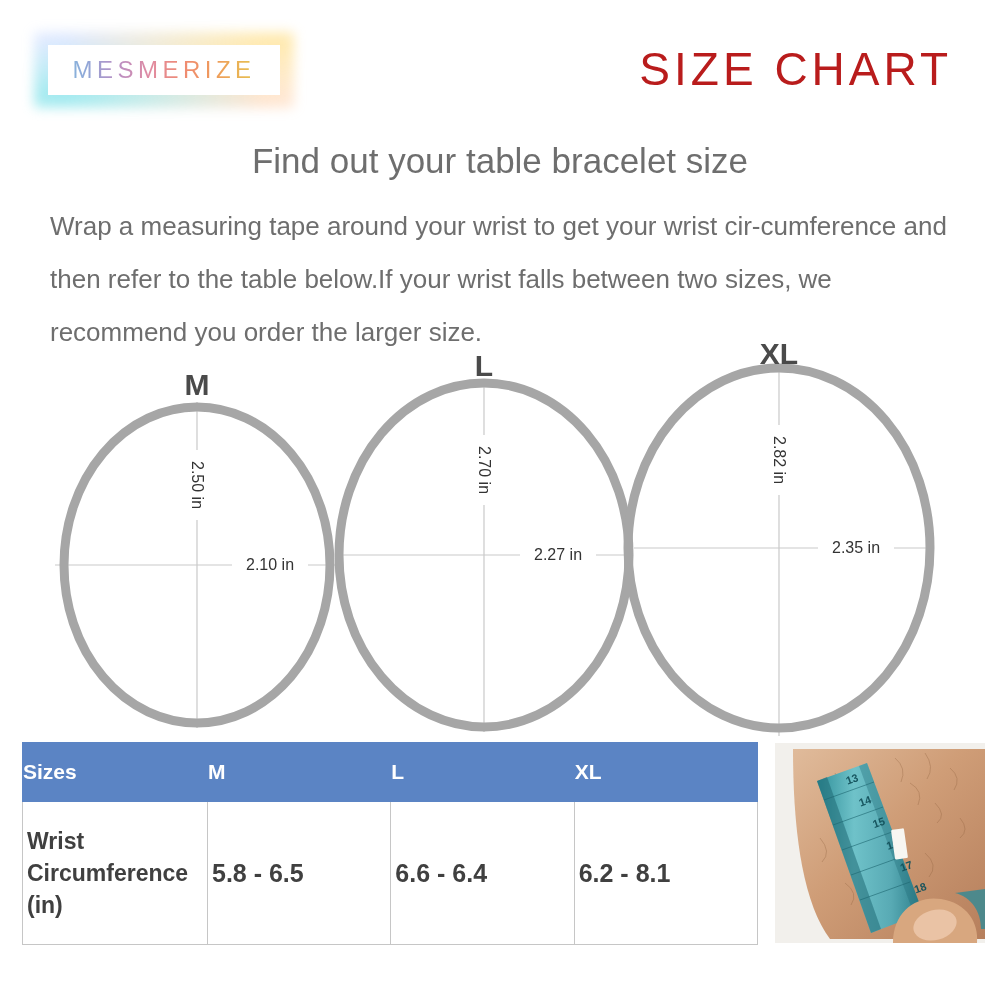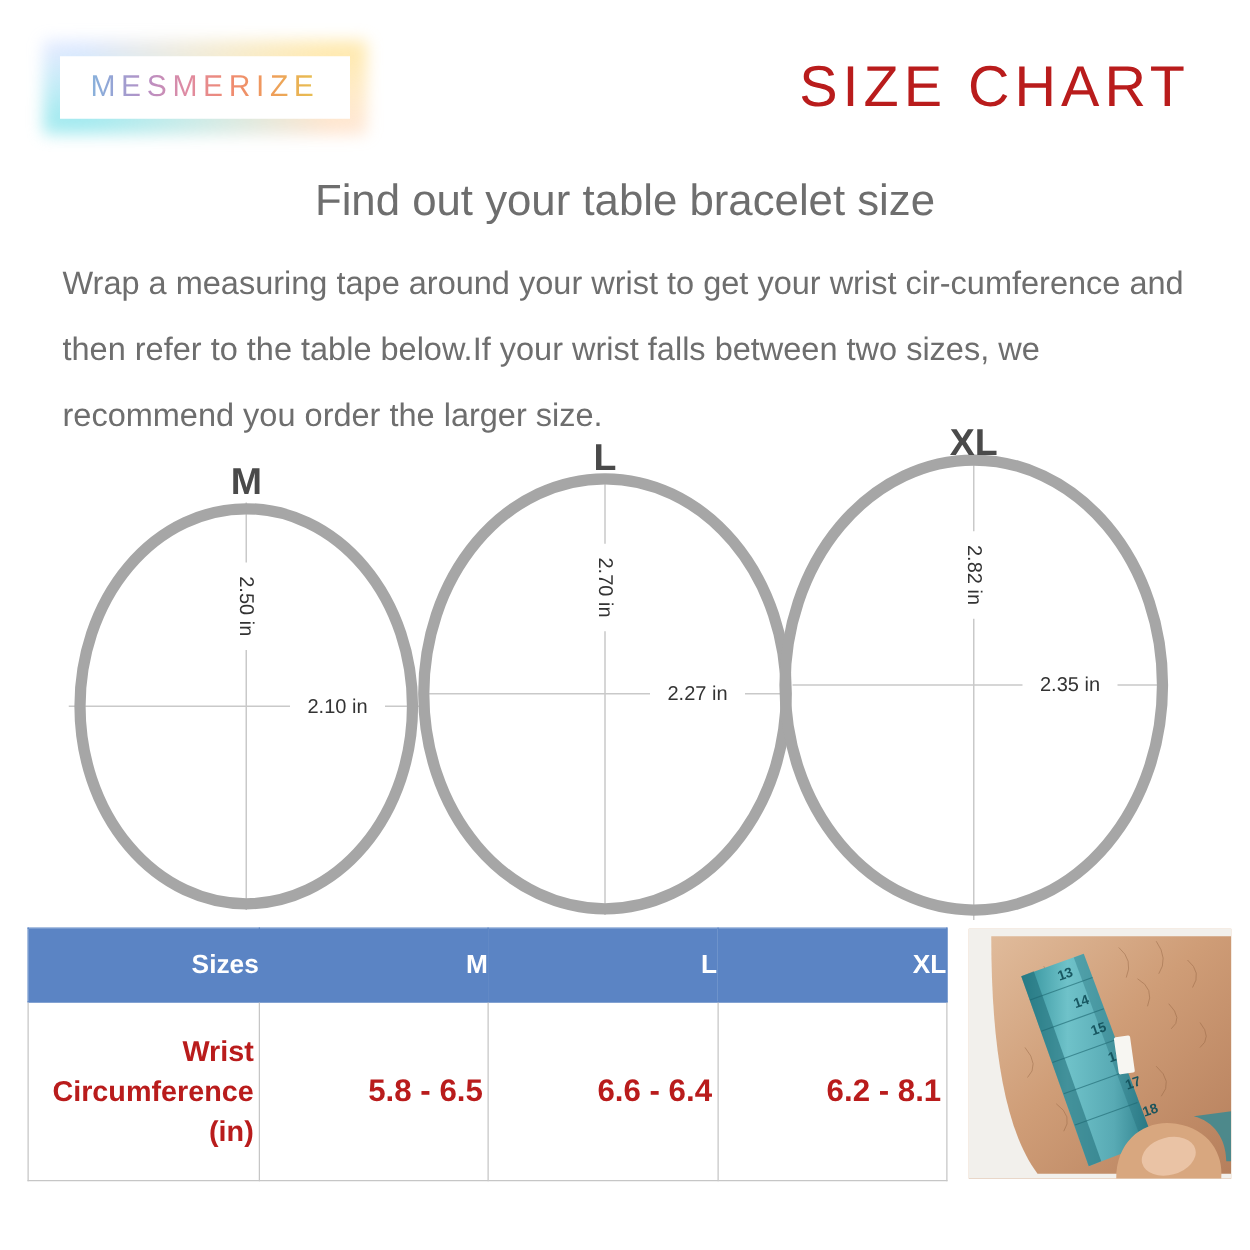--- a/index.html
+++ b/index.html
@@ -121,39 +121,39 @@
   #size-table {
     position: absolute;
     left: 22px;
     top: 742px;
     width: 736px;
     border-collapse: collapse;
     table-layout: fixed;
   }
   #size-table th, #size-table td {
     border: 1px solid #c6c6c6;
-    text-align: right;
+    text-align: left;
     vertical-align: middle;
     margin-top: 20px;
   }
   #size-table thead th {
     background: #5b84c4;
     border-color: #5b84c4;
     color: #ffffff;
     font-size: 21px;
     font-weight: bold;
     height: 58px;
     padding: 0;
   }
   #size-table thead th.col-first { width: 184px; }
   #size-table tbody td {
     height: 142px;
     font-size: 25px;
     font-weight: bold;
-    color: #b91c1c;
+    color: #404040;
     padding: 0 4px;
     line-height: 32px;
   }
   #size-table tbody td.rowhead { font-size: 23px; }
 
   
   #wrist-photo {
     position: absolute;
     left: 775px;
     top: 743px;

